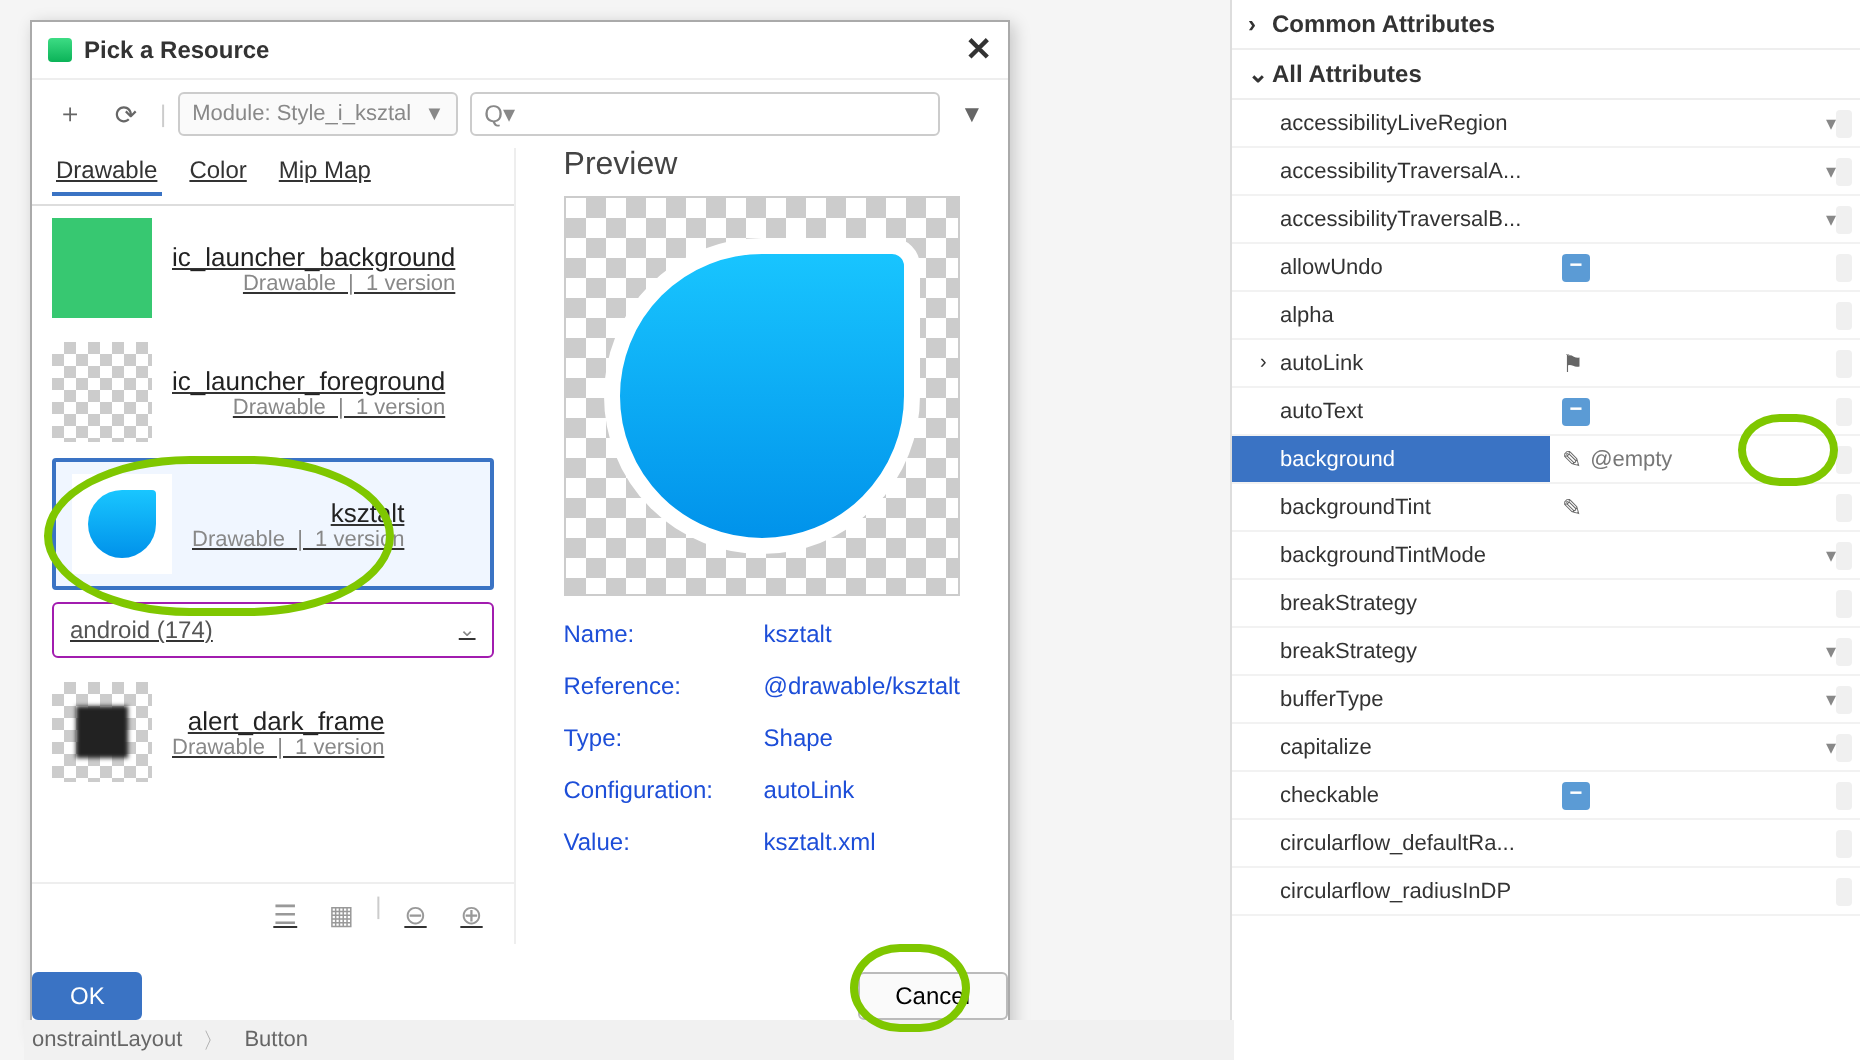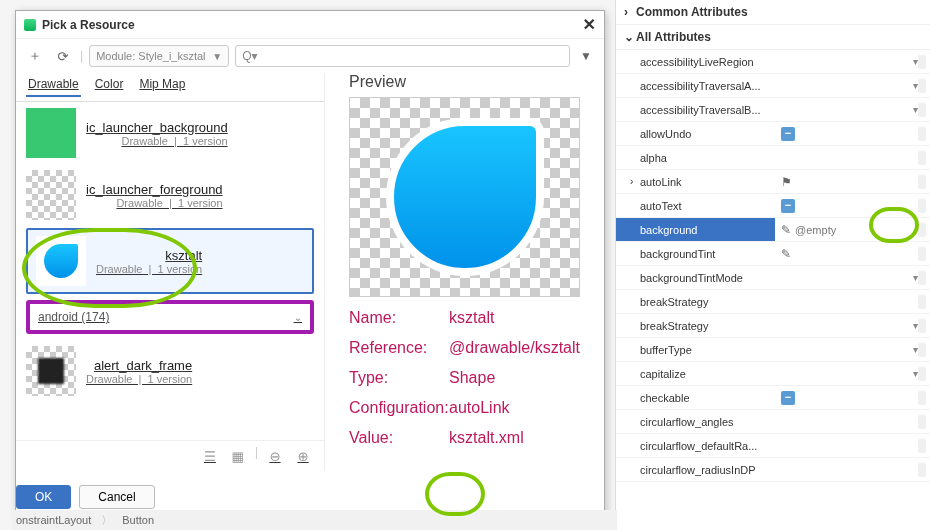--- a/index.html
+++ b/index.html
@@ -1,18 +1,18 @@
 <!DOCTYPE html>
 <html><head>
 <meta charset="utf-8">
 <style>
   * { box-sizing: border-box; margin: 0; padding: 0; font-family: "Segoe UI", Arial, sans-serif; }
   body { width: 930px; height: 530px; background: #f5f5f5; font-size: 12px; color: #333; position: relative; overflow: hidden; }
 
-  .dialog { position: absolute; left: 15px; top: 10px; width: 590px; height: 508px; background: #fff; border: 1px solid #aaa; box-shadow: 2px 2px 8px rgba(0,0,0,0.2); }
+  .dialog { position: absolute; left: 15px; top: 10px; width: 490px; height: 508px; background: #fff; border: 1px solid #aaa; box-shadow: 2px 2px 8px rgba(0,0,0,0.2); }
   .dlg-title { display: flex; align-items: center; padding: 4px 8px; border-bottom: 1px solid #eee; font-weight: bold; }
   .dlg-title .a-icon { width: 12px; height: 12px; background: linear-gradient(#3ddc84,#0bb358); border-radius: 2px; margin-right: 6px; }
   .dlg-title .ttl { flex: 1; }
   .dlg-title .close { font-weight: bold; font-size: 16px; cursor: pointer; }
 
   .toolbar-row { display: flex; align-items: center; padding: 6px 8px; gap: 6px; }
   .tbtn { width: 22px; height: 22px; display: flex; align-items: center; justify-content: center; color: #666; border: none; background: none; cursor: pointer; }
   .sep { color: #ccc; }
   .module-sel { flex: 0 0 140px; height: 22px; border: 1px solid #ccc; border-radius: 3px; background: #fafafa; display: flex; align-items: center; padding: 0 6px; color: #888; font-size: 11px; justify-content: space-between; cursor: pointer; }
   .search-box { flex: 1; height: 22px; border: 1px solid #ccc; border-radius: 3px; display: flex; align-items: center; padding: 0 6px; color: #888; }
@@ -36,41 +36,41 @@
     linear-gradient(45deg,transparent 75%,#ccc 75%),
     linear-gradient(-45deg,transparent 75%,#ccc 75%);
     background-size: 12px 12px;
     background-position: 0 0, 0 6px, 6px -6px, -6px 0;
     background-color: #fff; }
   .thumb.green { background: #37c871; }
   .thumb.blueshape { background: #fff; display: flex; align-items: center; justify-content: center; }
   .thumb.darkframe { display:flex; align-items:center; justify-content:center; }
   .darkframe-inner { width: 26px; height: 26px; background: #222; filter: blur(1px); }
 
-  .accordion { margin: 6px 10px; border: 4px solid #a21caf; border-radius: 3px; padding: 6px 8px; display: flex; justify-content: space-between; align-items: center; cursor: pointer; color: #555; gap: 20px; }
+  .accordion { margin: 6px 10px; border: 1px solid #a21caf; border-radius: 3px; padding: 6px 8px; display: flex; justify-content: space-between; align-items: center; cursor: pointer; color: #555; gap: 20px; }
 
   .foot-toolbar { display: flex; justify-content: flex-end; gap: 6px; padding: 4px 10px; border-top: 1px solid #eee; }
   .ftbtn { width: 22px; height: 22px; border: none; background: none; color: #999; cursor: pointer; display:flex; align-items:center; justify-content:center; border-radius:50%; }
 
   .right-pane { flex: 1; padding: 4px 10px; }
   .preview-label { font-size: 16px; color: #444; margin-left: 14px; margin-top: -4px; }
   .preview-box { margin: 6px 14px 10px 14px; height: 200px; border: 1px solid #ccc;
     background-image:
       linear-gradient(45deg,#ccc 25%,transparent 25%),
       linear-gradient(-45deg,#ccc 25%,transparent 25%),
       linear-gradient(45deg,transparent 75%,#ccc 75%),
       linear-gradient(-45deg,transparent 75%,#ccc 75%);
     background-size: 20px 20px;
     background-position: 0 0, 0 10px, 10px -10px, -10px 0;
     background-color: #fff;
     display:flex; align-items:center; justify-content:center; }
 
-  .kv { display: flex; font-size: 16px; color: #be185d; margin: 12px 14px 0 14px; }
+  .kv { display: flex; font-size: 12px; color: #1d4ed8; margin: 12px 14px 0 14px; }
   .kv .k { width: 100px; }
-  .btn-row { display: flex; gap: 8px; justify-content: flex-start; padding: 14px 0; }
+  .btn-row { display: flex; gap: 8px; justify-content: space-between; padding: 14px 0; }
   .btn { height: 24px; padding: 0 18px; border: 1px solid #bbb; background: #fafafa; border-radius: 3px; cursor: pointer; font-size: 12px; }
   .btn.primary { background: #3a73c4; border-color: #3a73c4; color: #fff; }
 
   
   .attr-panel { position: absolute; left: 615px; top: 0; width: 315px; height: 530px; background: #fff; border-left: 1px solid #ddd; overflow: hidden; }
   .attr-section { display: flex; align-items: center; padding: 5px 8px; font-weight: bold; font-size: 12px; border-bottom: 1px solid #eee; }
   .attr-section .chev { width: 12px; display: inline-block; }
   .attr-row { display: flex; align-items: center; height: 24px; font-size: 11px; border-bottom: 1px solid #f2f2f2; padding-left: 14px; }
   .attr-row .attr-key { flex: 0 0 135px; overflow: hidden; text-overflow: ellipsis; white-space: nowrap; }
   .attr-row .attr-val { flex: 1; display: flex; align-items: center; gap: 4px; padding-left: 6px; color: #777; }
@@ -241,28 +241,20 @@
     <span class="attr-key">checkable</span>
     <span class="attr-val">
           <span class="mini-dash">−</span>
         </span>
     <span class="attr-ctl">
           <span class="attr-pill"></span>
         </span>
   </div>
       <div class="attr-row">
     <span class="chev2"></span>
-    <span class="attr-key">circularflow_angles</span>
-    <span class="attr-val"></span>
-    <span class="attr-ctl">
-          <span class="attr-pill"></span>
-        </span>
-  </div>
-      <div class="attr-row">
-    <span class="chev2"></span>
     <span class="attr-key">circularflow_defaultRa...</span>
     <span class="attr-val"></span>
     <span class="attr-ctl">
           <span class="attr-pill"></span>
         </span>
   </div>
       <div class="attr-row">
     <span class="chev2"></span>
     <span class="attr-key">circularflow_radiusInDP</span>
     <span class="attr-val"></span>

